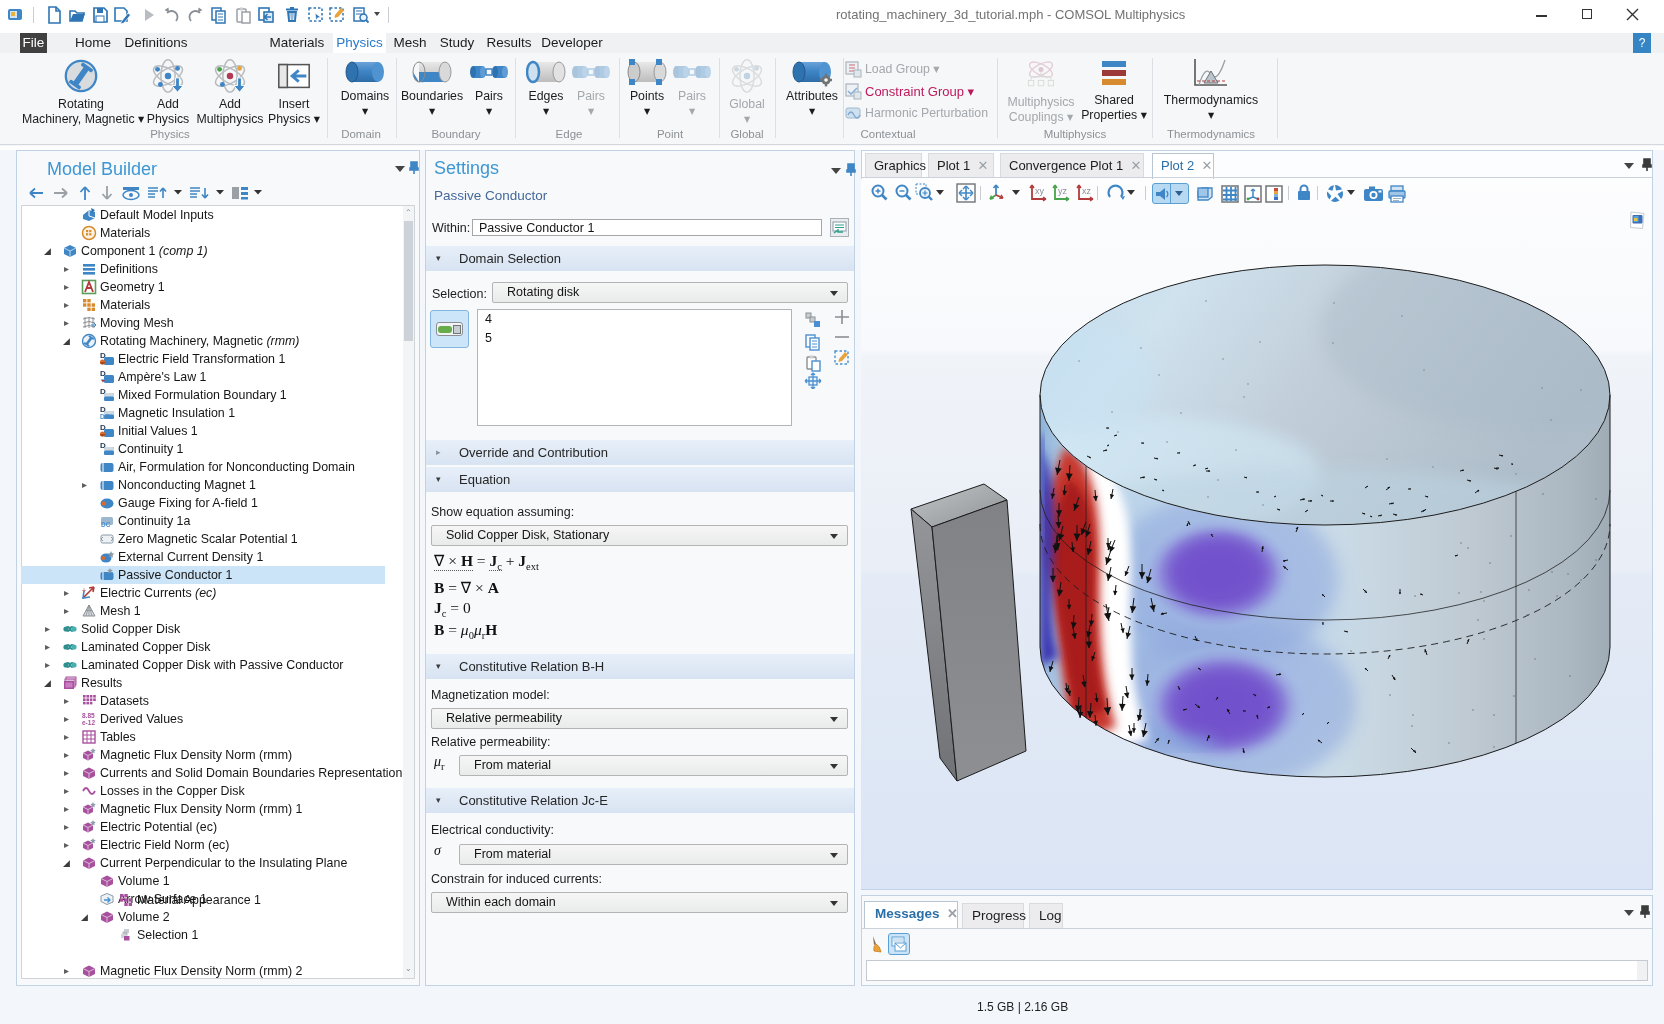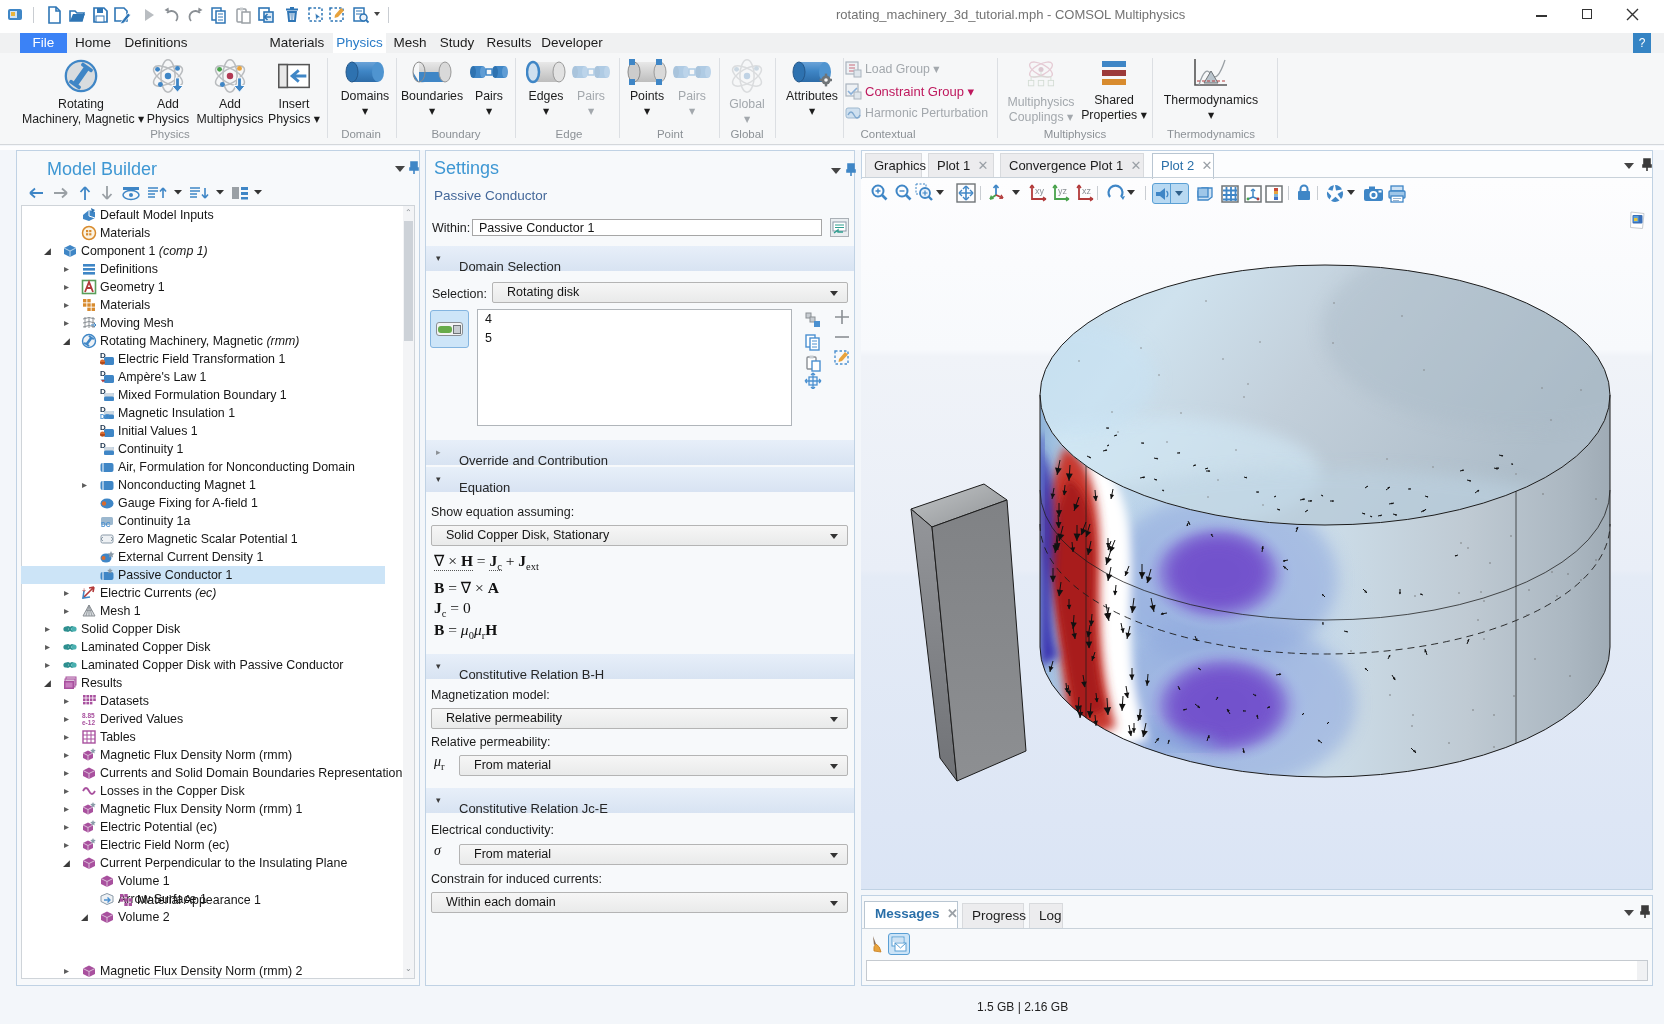--- a/index.html
+++ b/index.html
@@ -12,21 +12,21 @@
 .rsep{position:absolute;top:5px;height:80px;width:1px;background:#dcdfe3;}
 .glabel{position:absolute;top:75px;font-size:11.5px;color:#8c9196;text-align:center;white-space:nowrap;}
 .rbtn{position:absolute;top:4px;text-align:center;font-size:12.3px;color:#1c1c1c;line-height:15px;white-space:nowrap;}
 .rbtn .ric{display:block;margin:0 auto 2px auto;}
 .gray{color:#a3a8ad;}
 .panel{position:absolute;background:#f7f9fb;border:1px solid #c0d2e4;}
 .ptitle{position:absolute;font-size:18px;color:#3e97d3;white-space:nowrap;}
 .psub{position:absolute;font-size:13.5px;color:#44689a;white-space:nowrap;}
 .sechead{position:absolute;left:1px;height:25px;background:linear-gradient(#e7eff9,#d8e3f2);font-size:13px;color:#262626;line-height:25px;}
 .sechead .tri{position:absolute;left:10px;top:0;color:#3b3b3b;font-size:9px;}
-.sechead .tl{position:absolute;left:33px;top:8px;}
+.sechead .tl{position:absolute;left:33px;top:0;}
 .lbl{position:absolute;font-size:12.5px;color:#1b1b1b;white-space:nowrap;}
 .dd{position:absolute;height:21px;background:linear-gradient(#f6f6f6,#e9eaea);border:1px solid #b4b4b4;border-radius:2px;font-size:12.5px;color:#141414;line-height:19px;padding-left:14px;white-space:nowrap;}
 .dd:after{content:"";position:absolute;right:9px;top:8px;border-left:4.5px solid transparent;border-right:4.5px solid transparent;border-top:5px solid #333;}
 .inp{position:absolute;background:#fff;border:1px solid #a6a6a6;font-size:12.5px;color:#141414;line-height:15px;}
 .tr{position:absolute;left:0;width:380px;height:18px;}
 .tr .ar{position:absolute;top:0;font-size:10px;color:#5c5c5c;line-height:18px;}
 .tr .ard{position:absolute;top:0;font-size:9px;color:#3c3c3c;line-height:18px;}
 .tr .tx{position:absolute;top:0;font-size:12.4px;color:#161616;line-height:18px;white-space:nowrap;}
 .tr svg{position:absolute;top:1px;}
 .tr .tg{font-style:italic;}
@@ -183,21 +183,21 @@
       <div class="abs" style="left:374px;top:12px;border-left:3.5px solid transparent;border-right:3.5px solid transparent;border-top:4px solid #444"></div>
       <div class="abs" style="left:388px;top:7px;width:1px;height:16px;background:#c9cdd2"></div>
       <div class="abs" style="left:836px;top:7px;font-size:13px;color:#737373">rotating_machinery_3d_tutorial.mph - COMSOL Multiphysics</div>
       <div class="abs" style="left:1536px;top:15px;width:11px;height:1.6px;background:#333"></div>
       <div class="abs" style="left:1582px;top:9px;width:10px;height:10px;border:1.4px solid #333"></div>
       <svg class="abs" style="left:1626px;top:8px" width="13" height="13" viewBox="0 0 13 13">
         <path d="M1,1 L12,12 M12,1 L1,12" stroke="#333" stroke-width="1.4"></path>
       </svg>
     </div>
     <div id="tabrow">
-      <div class="rtab" style="left:20px;width:47px;background:#3b82f6;color:#fff;">File</div>
+      <div class="rtab" style="left:20px;width:27px;background:#404040;color:#fff;">File</div>
       <div class="rtab" style="left:48px;width:90px;">Home</div>
       <div class="rtab" style="left:111px;width:90px;">Definitions</div>
       <div class="rtab" style="left:184px;width:90px;margin-top:38px;">Geometry</div>
       <div class="rtab" style="left:252px;width:90px;">Materials</div>
       <div class="rtab" style="left:365px;width:90px;">Mesh</div>
       <div class="rtab" style="left:412px;width:90px;">Study</div>
       <div class="rtab" style="left:464px;width:90px;">Results</div>
       <div class="rtab" style="left:527px;width:90px;">Developer</div>
       <div class="rtab" style="left:333px;width:53px;background:#fff;color:#2a7cc8;height:21px;">Physics</div>
       <div class="rtab" style="left:1633px;width:18px;background:#3584c4;color:#fff;font-size:12px;">?</div>
@@ -737,20 +737,31 @@
       </svg>
       <span class="tx" style="left:118px">Arrow Surface 1</span>
     </div>
     <div class="tr" style="top:908px;">
       <s class="ard" style="left:81px;text-decoration:none">◢</s>
       <svg style="left:99px" width="16" height="16" viewBox="0 0 16 16">
         <path d="M2,5.5 L8,2.5 l6,3 v5.5 L8,14 l-6,-3z" fill="#a8509e"></path>
         <path d="M2,5.5 l6,3 l6,-3 M8,8.5 v5.5" stroke="#e0c8de" stroke-width="0.9" fill="none"></path>
       </svg>
       <span class="tx" style="left:118px">Volume 2</span>
+    </div>
+    <div class="tr" style="top:926px;">
+      <svg style="left:118px" width="16" height="16" viewBox="0 0 16 16">
+        <g>
+          <rect x="6" y="2" width="5" height="4" fill="#c8cdd2"></rect>
+          <rect x="4.5" y="4.5" width="5" height="4" fill="#b8bdc2"></rect>
+          <rect x="3" y="7" width="5" height="4" fill="#d0d5da"></rect>
+          <rect x="6" y="9" width="5.5" height="4.5" fill="#a8509e"></rect>
+        </g>
+      </svg>
+      <span class="tx" style="left:137px">Selection 1</span>
     </div>
     <div class="tr" style="top:891px;">
       <svg style="left:118px" width="16" height="16" viewBox="0 0 16 16">
         <g fill="#a8509e">
           <rect x="2" y="2" width="3.4" height="3.4"></rect>
           <rect x="6.3" y="2" width="3.4" height="3.4"></rect>
           <rect x="2" y="6.3" width="3.4" height="3.4"></rect>
           <rect x="6.3" y="6.3" width="3.4" height="3.4"></rect>
           <rect x="10.6" y="6.3" width="3.4" height="3.4"></rect>
           <rect x="6.3" y="10.6" width="3.4" height="3.4"></rect>

